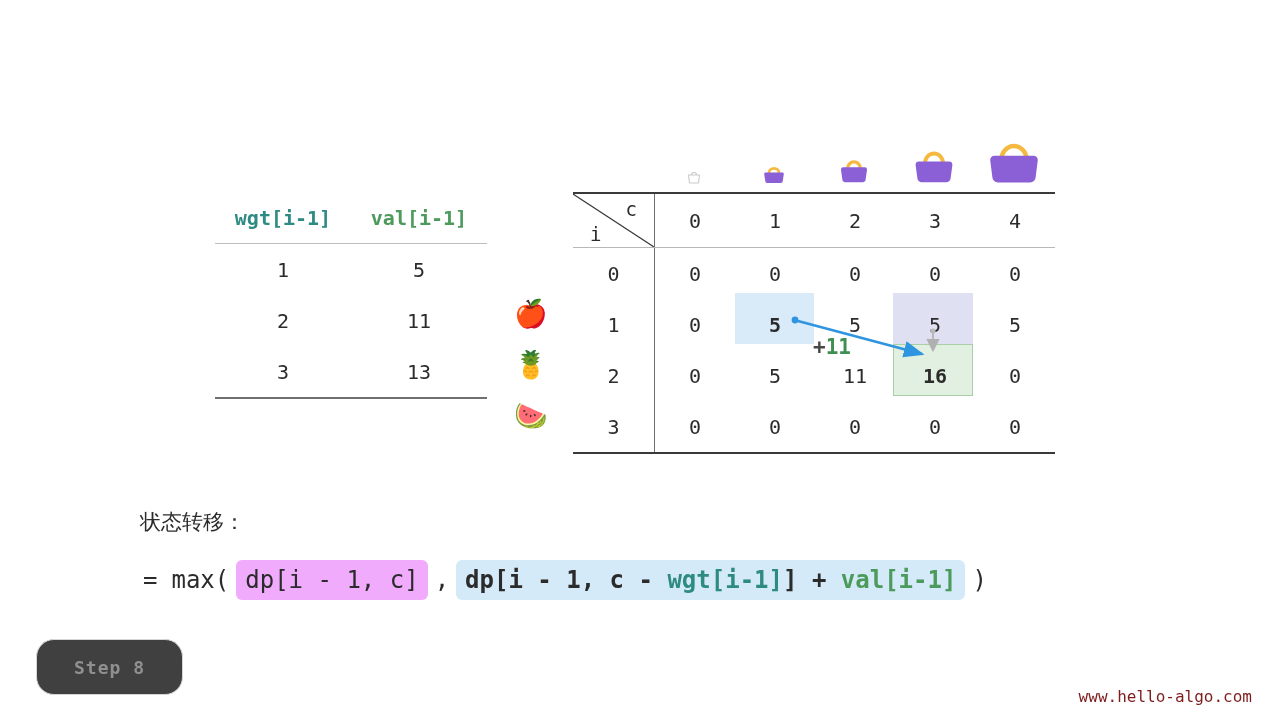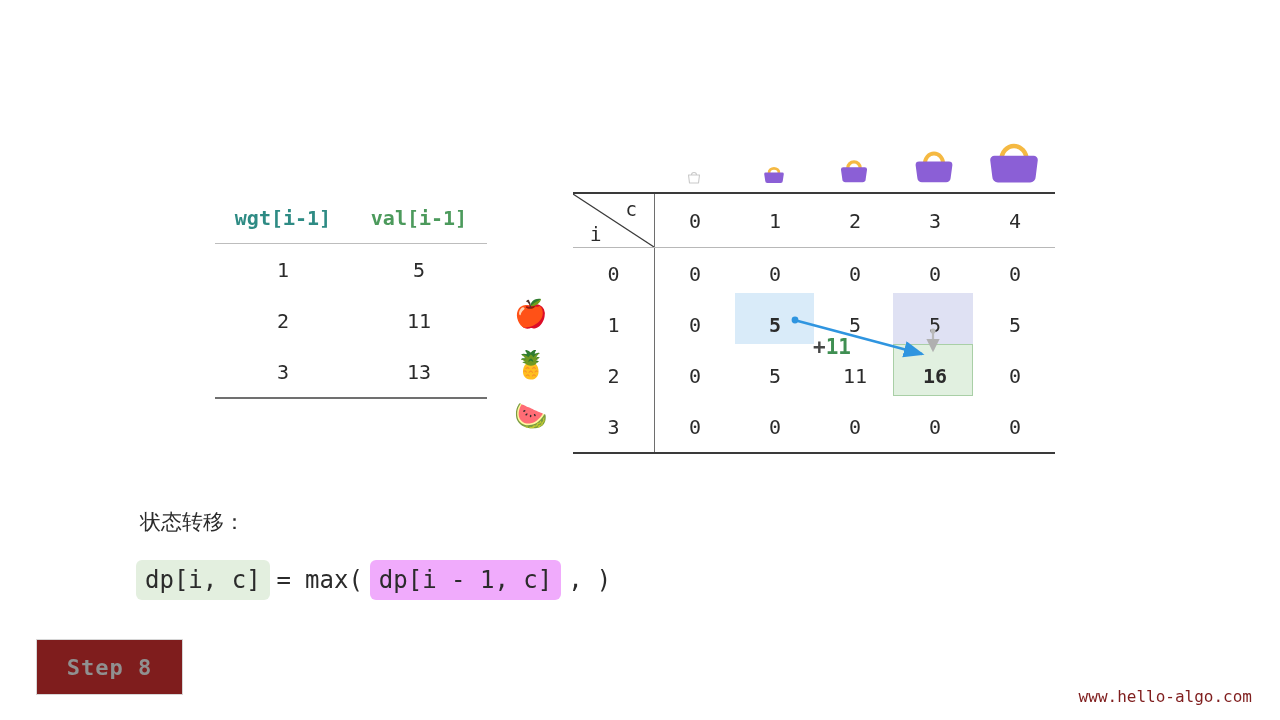--- a/index.html
+++ b/index.html
@@ -178,25 +178,25 @@
   .chip-blue  { background: #d4eaf8; font-weight: bold; }
   .plain { padding: 0 7px; }
   .tk-wgt { color: #2e8b84; }
   .tk-val { color: #4c9a5c; }
 
   #step-badge {
     position: absolute;
     left: 36px; top: 639px;
     width: 145px; height: 54px;
     border: 1.6px solid #d6d6d6;
-    border-radius: 1px;
-    background: #7f1d1d;
+    border-radius: 18px;
+    background: #404040;
     display: flex; align-items: center; justify-content: center;
     font-family: "DejaVu Sans Mono", monospace;
-    font-size: 22px;
+    font-size: 18px;
     font-weight: bold;
     color: #909090;
     letter-spacing: 1px;
   }
   #watermark {
     position: absolute;
     right: 28px; bottom: 14px;
     font-family: "DejaVu Sans Mono", monospace;
     font-size: 16px;
     color: #7f1d1d;
@@ -345,22 +345,22 @@
   <line x1="933" y1="332" x2="933" y2="350" stroke="#b9b9b9" stroke-width="2.2" marker-end="url(#arrowGray)"></line>
 </svg>
 
 <div id="plus-label">
   <span class="sign">+</span><span class="amt">11</span>
 </div>
 
 <div id="state-label">状态转移：</div>
 
 <div id="formula">
-  <span class="chip chip-green">dp[i, c]</span>
   <span class="plain">=</span>
   <span class="plain">max(</span>
   <span class="chip chip-lav">dp[i - 1, c]</span>
   <span class="plain">,</span>
+  <span class="chip chip-blue"><span>dp[i - 1, c - </span><span class="tk-wgt">wgt[i-1]</span><span>] + </span><span class="tk-val">val[i-1]</span></span>
   <span class="plain">)</span>
 </div>
 
 <div id="step-badge">Step 8</div>
 <div id="watermark">www.hello-algo.com</div>
 
 </body></html>

